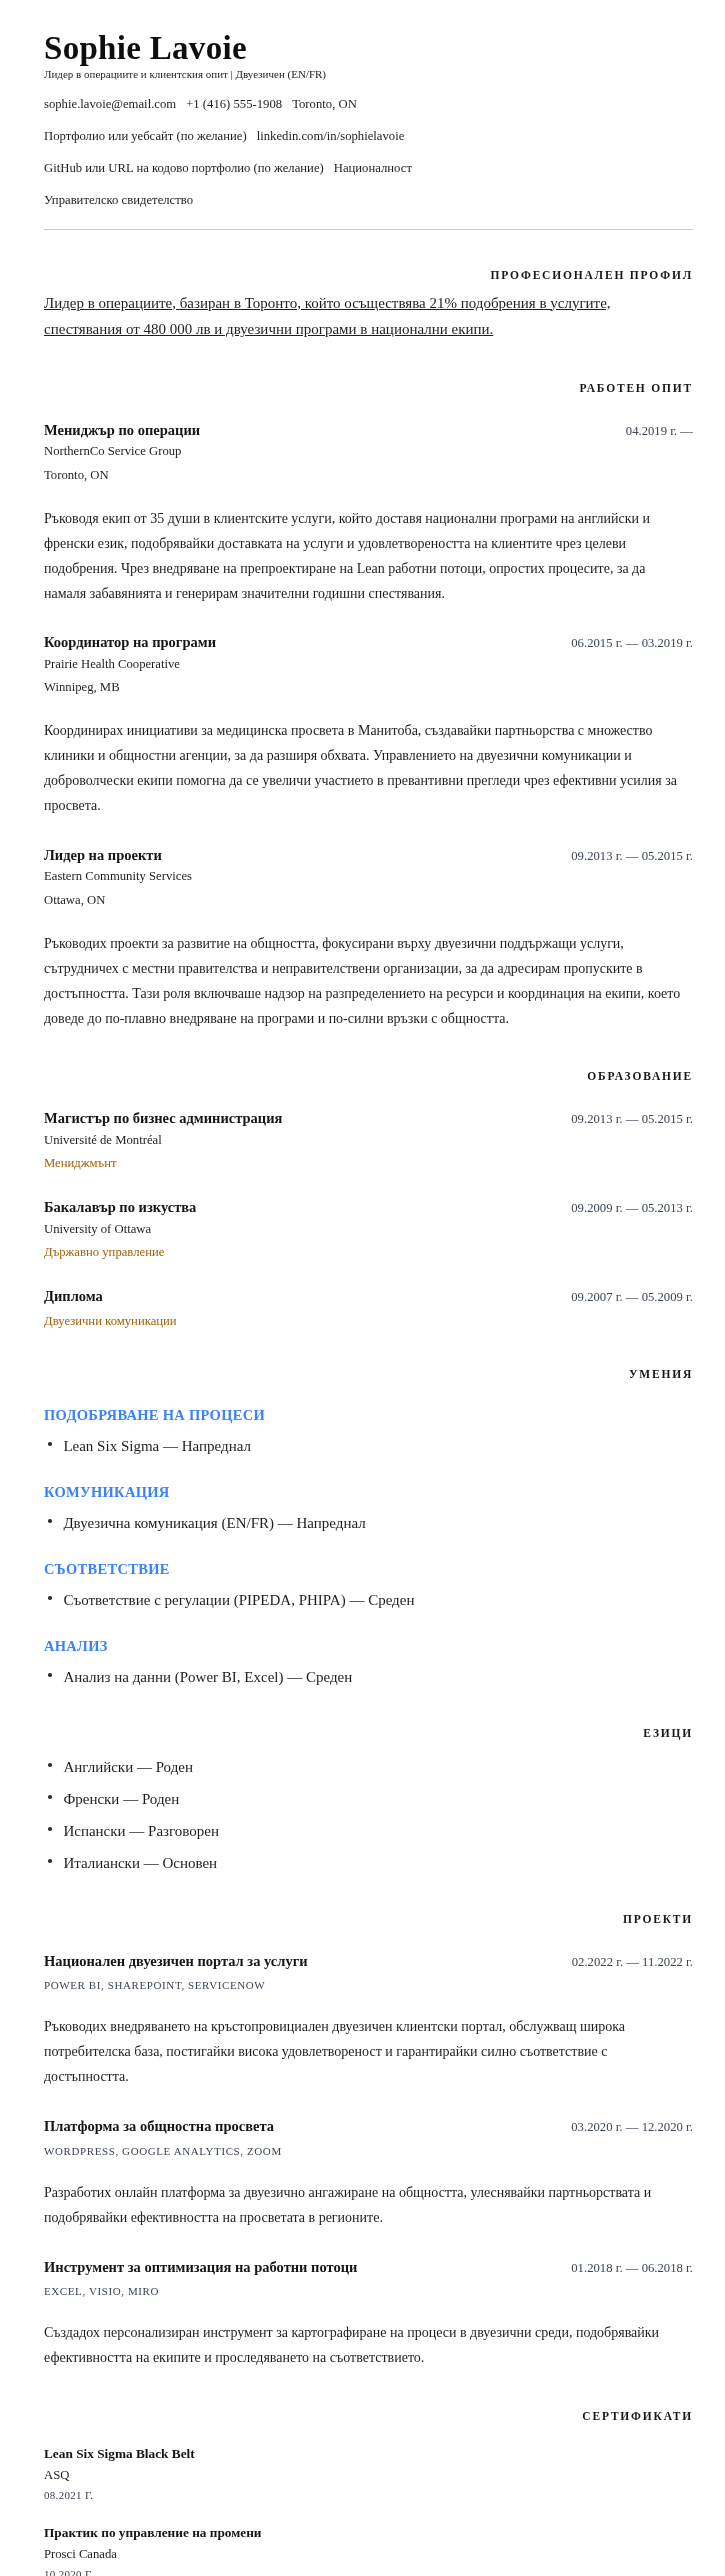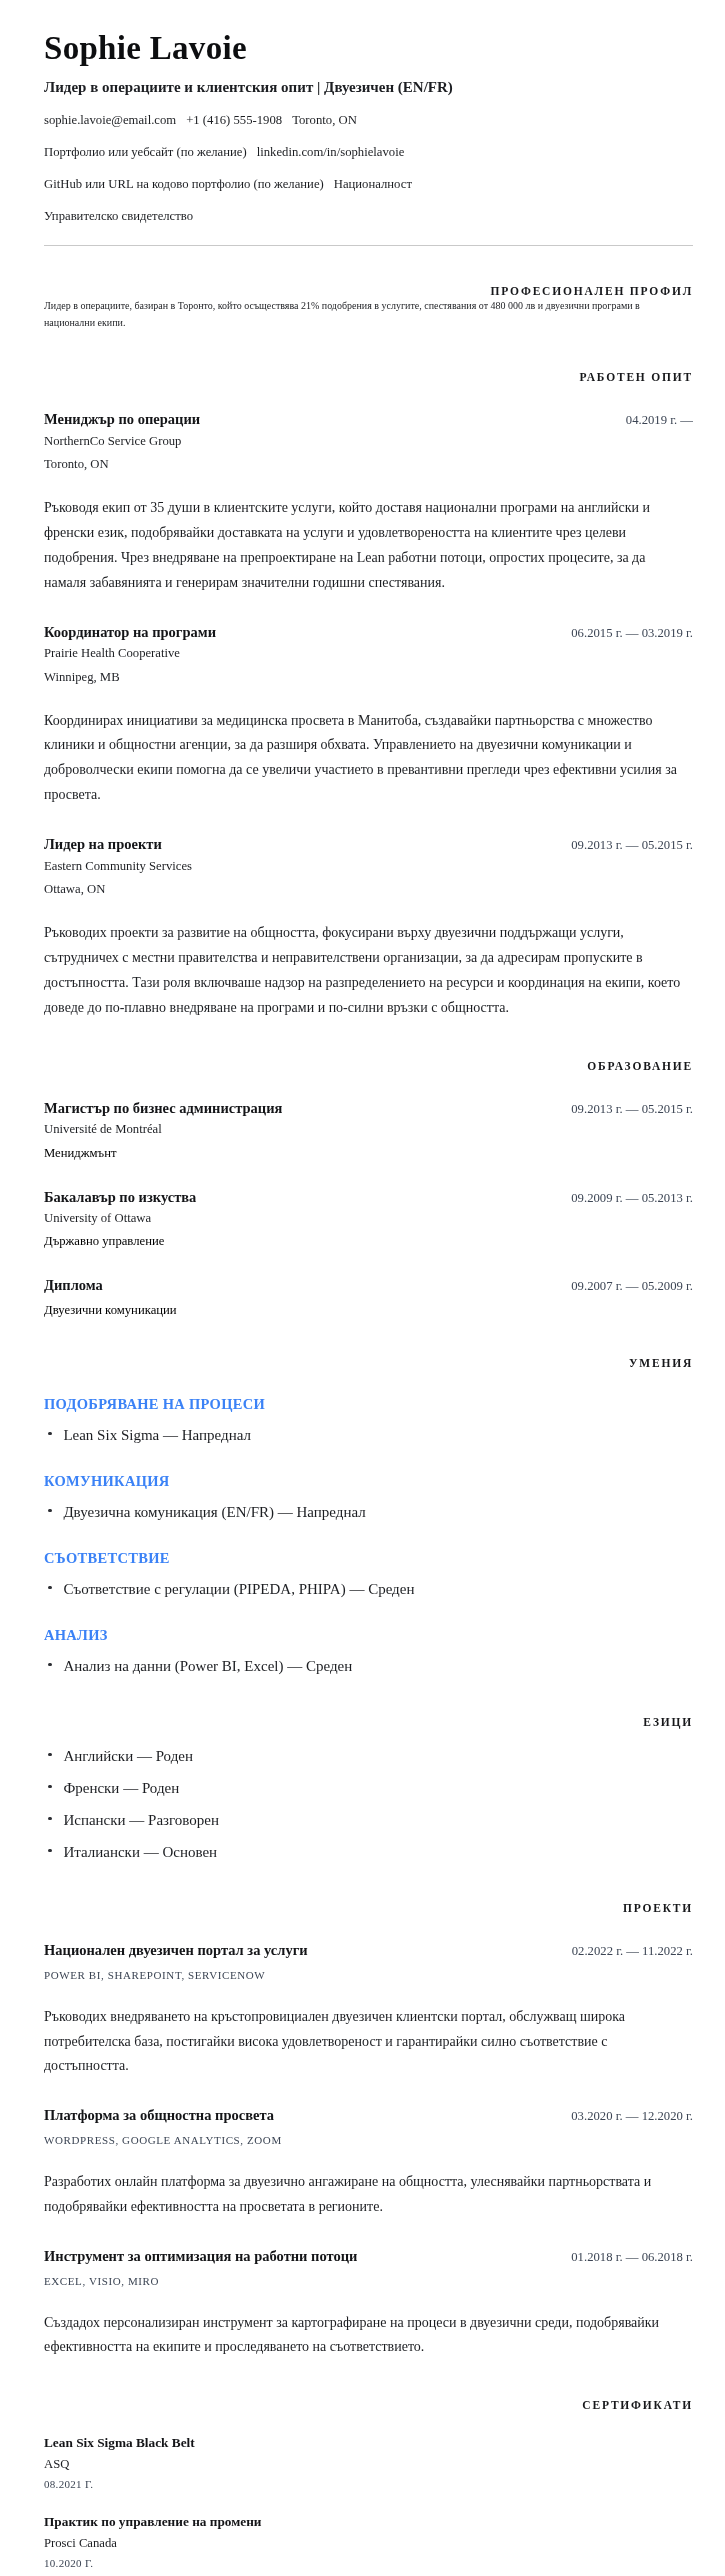--- a/index.html
+++ b/index.html
@@ -15,21 +15,21 @@
 
   
   .name {
     font-size: 33px;
     font-weight: 700;
     color: #0d0e10;
     margin: 0;
     line-height: 1.15;
     letter-spacing: 0.3px;
   }
-  .subtitle { font-size: 15px; margin-top: 11px; color: #1c1e22; font-weight: bold; }
+  .subtitle { font-size: 11px; color: #1c1e22; }
   .contact { margin-top: 17px; }
   .contact-line {
     display: flex;
     column-gap: 10px;
     font-size: 12.7px;
     margin-bottom: 17px;
     color: #1c1e22;
   }
   .rule { border: none; border-top: 1.2px solid #c9c9c9; margin: 20.6px 0 0 0; }
 
@@ -37,34 +37,35 @@
   .section { margin-top: 39px; }
   .section-heading {
     font-size: 11.5px;
     font-weight: 700;
     letter-spacing: 1.8px;
     color: #17181b;
     margin: 0;
     text-align: right;
   }
   .profile-text {
-    font-size: 10px;
+    font-size: 15px;
     line-height: 1.78;
-    margin-top: 0;
+    margin-top: 9px;
     max-width: 641px;
+    text-decoration: underline;
   }
 
   
   .entry { margin-top: 28px; }
   .entry-header { display: flex; justify-content: space-between; align-items: baseline; }
   .entry-title { font-size: 14.5px; font-weight: 700; color: #141518; margin: 0; }
   .entry-date { font-size: 12.7px; color: #3c4554; white-space: nowrap; padding-left: 12px; }
   .entry-company { font-size: 12.7px; margin-top: 5.4px; color: #1c1e22; }
   .entry-location { font-size: 12.7px; margin-top: 8.5px; color: #24262b; }
-  .entry-field { font-size: 12.7px; margin-top: 8.5px; color: #000000; }
+  .entry-field { font-size: 12.7px; margin-top: 8.5px; color: #a16207; }
   .desc { font-size: 14px; line-height: 1.78; margin-top: 24px; max-width: 642px; }
   .stack {
     font-size: 11px;
     letter-spacing: 0.6px;
     color: #3c4554;
     margin-top: 9.7px;
   }
 
   
   .skill-cat-heading {

